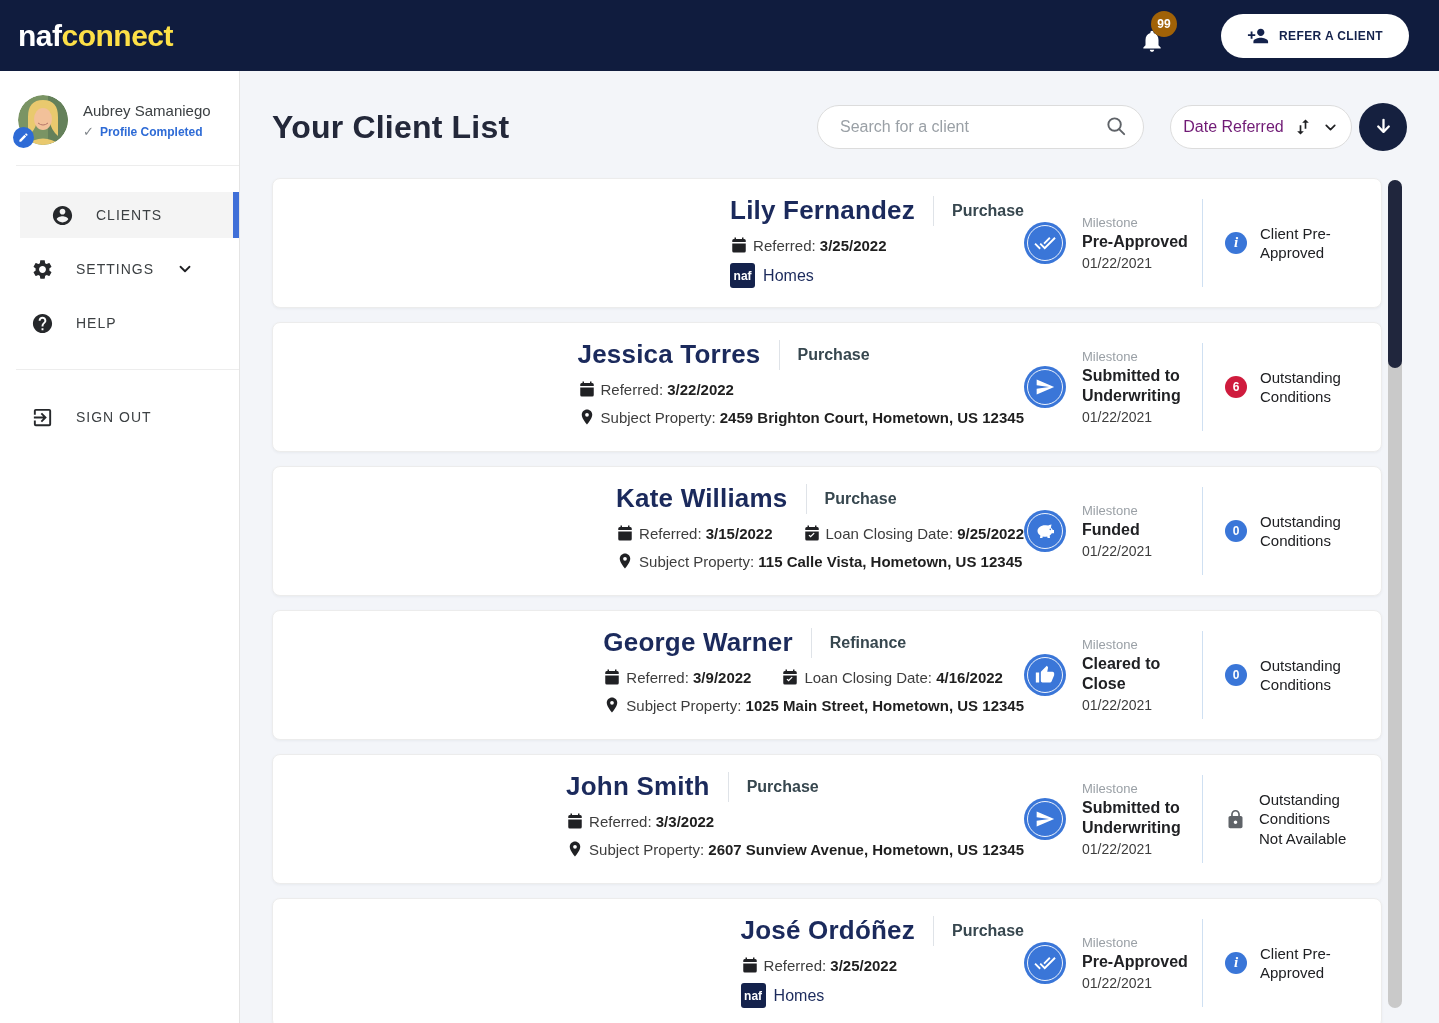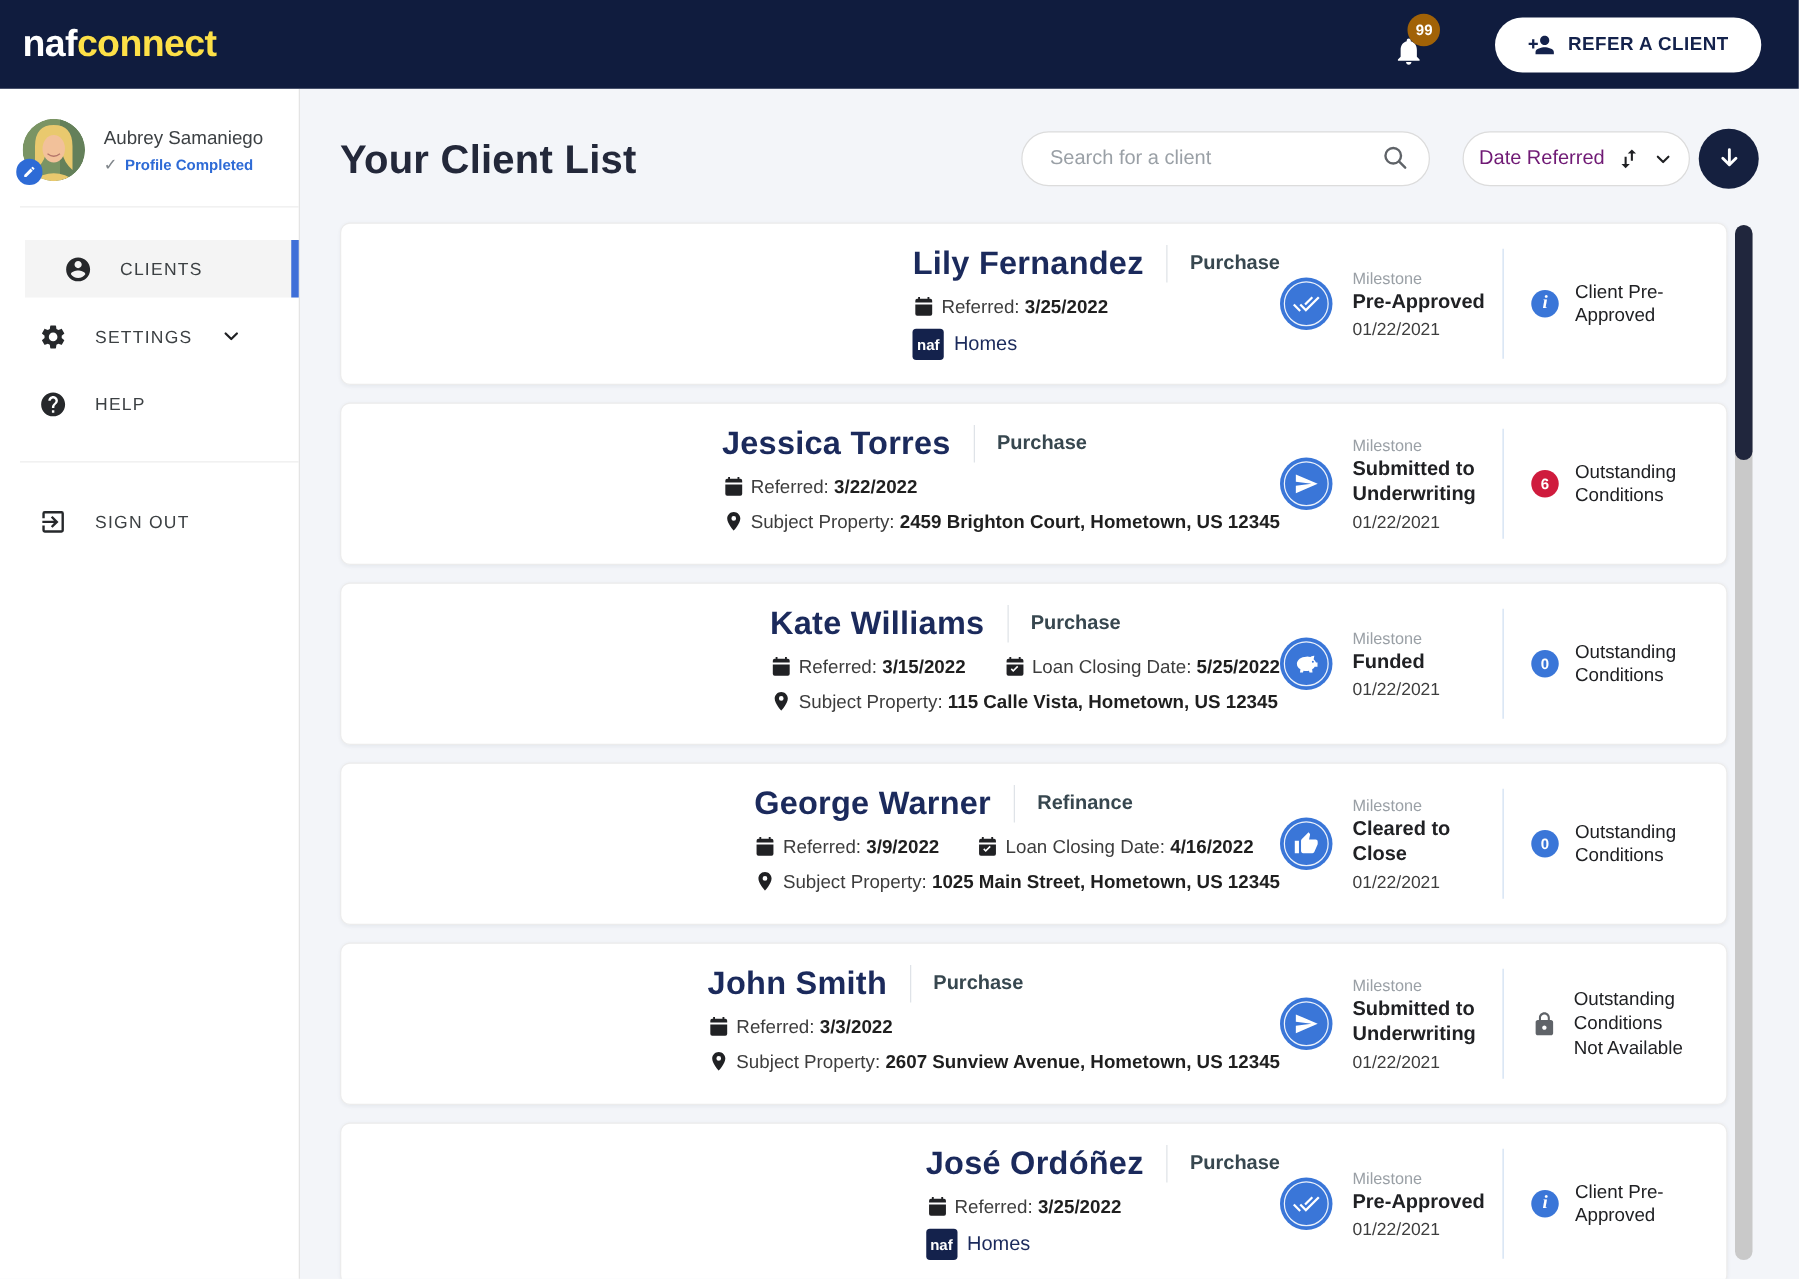--- a/index.html
+++ b/index.html
@@ -24,21 +24,21 @@
   .bell-wrap svg { position:absolute; left:-4px; bottom:0; }
   .bell-badge {
     position:absolute; top:-7px; left:8px; width:26px; height:26px;
     background:#a16207; border-radius:50%; color:#fff;
     display:flex; align-items:center; justify-content:center;
     font-size:12px; font-weight:bold; z-index:2;
   }
   .refer-btn {
     height:44px; border:none; background:#ffffff; border-radius:22px;
     padding:0 26px; display:flex; align-items:center; gap:10px;
-    color:#14224c; font-size:15px; font-weight:bold; letter-spacing:.4px;
+    color:#14224c; font-size:12px; font-weight:bold; letter-spacing:.4px;
     font-family:"Liberation Sans", sans-serif; cursor:pointer;
   }
 
   
   .sidebar {
     position:fixed; top:71px; left:0; bottom:0; width:240px;
     background:#ffffff; border-right:1px solid #e4e4e4; z-index:10;
   }
   .profile { display:flex; align-items:flex-start; gap:15px; padding:24px 12px 20px 18px; }
   .avatar-wrap { position:relative; width:50px; height:50px; flex-shrink:0; }
@@ -389,21 +389,21 @@
                 <path d="M3 10h18v10a2 2 0 0 1-2 2H5a2 2 0 0 1-2-2V10z"></path>
               </svg>
           <span><span>Referred:</span> <b>3/15/2022</b></span>
         </span>
         <span class="detail">
           <svg width="18" height="18" viewBox="0 0 24 24" fill="#202124">
                 <path d="M6 2h2v2h8V2h2v2h1a2 2 0 0 1 2 2v2H3V6a2 2 0 0 1 2-2h1V2z"></path>
                 <path d="M3 10h18v10a2 2 0 0 1-2 2H5a2 2 0 0 1-2-2V10z"></path>
                 <path d="M10.1 18.1l-2.7-2.7 1.2-1.2 1.5 1.5 4.2-4.2 1.2 1.2z" fill="#ffffff"></path>
               </svg>
-          <span><span>Loan Closing Date:</span> <b>5/25/2022</b></span>
+          <span><span>Loan Closing Date:</span> <b>9/25/2022</b></span>
         </span>
       </div>
       <div class="detail-row">
         <span class="detail">
           <svg width="18" height="18" viewBox="0 0 24 24" fill="#202124">
                 <path d="M12 2C8.13 2 5 5.13 5 9c0 5.25 7 13 7 13s7-7.75 7-13c0-3.87-3.13-7-7-7zm0 9.5a2.5 2.5 0 1 1 0-5 2.5 2.5 0 0 1 0 5z"></path>
               </svg>
           <span><span>Subject Property:</span> <b>115 Calle Vista, Hometown, US 12345</b></span>
         </span>
       </div>

